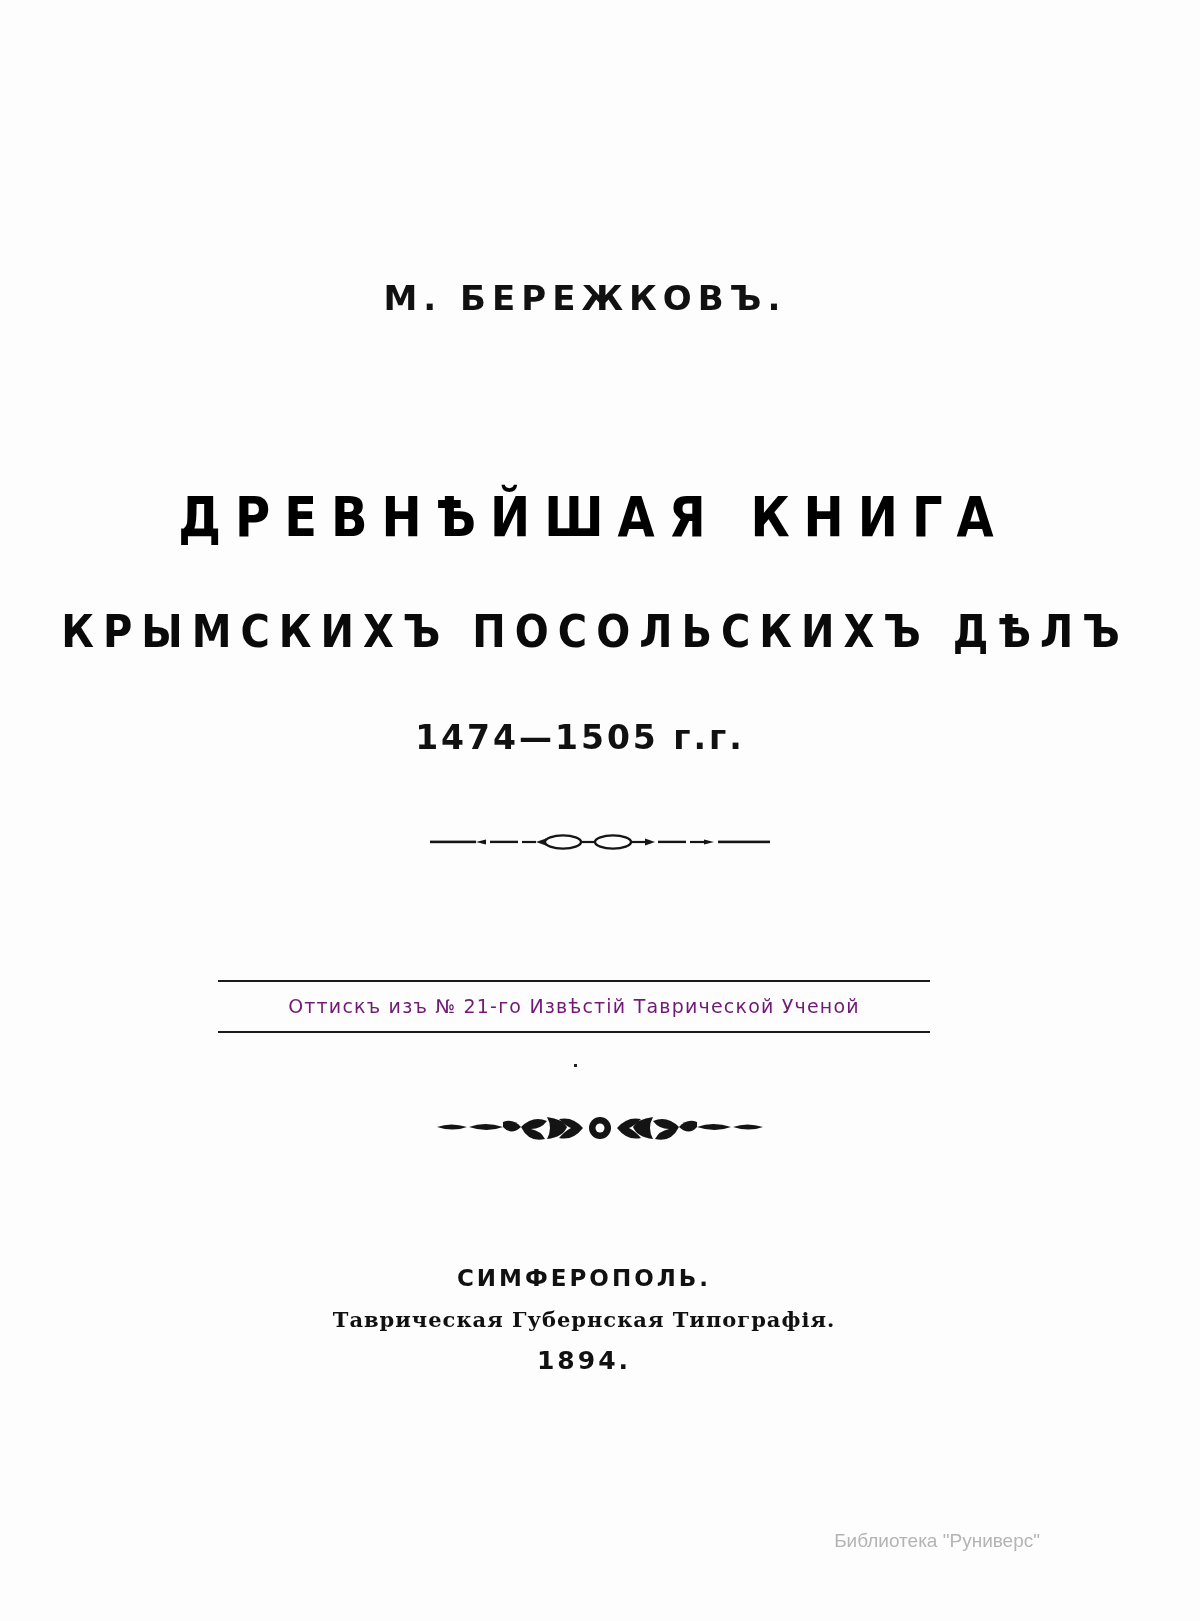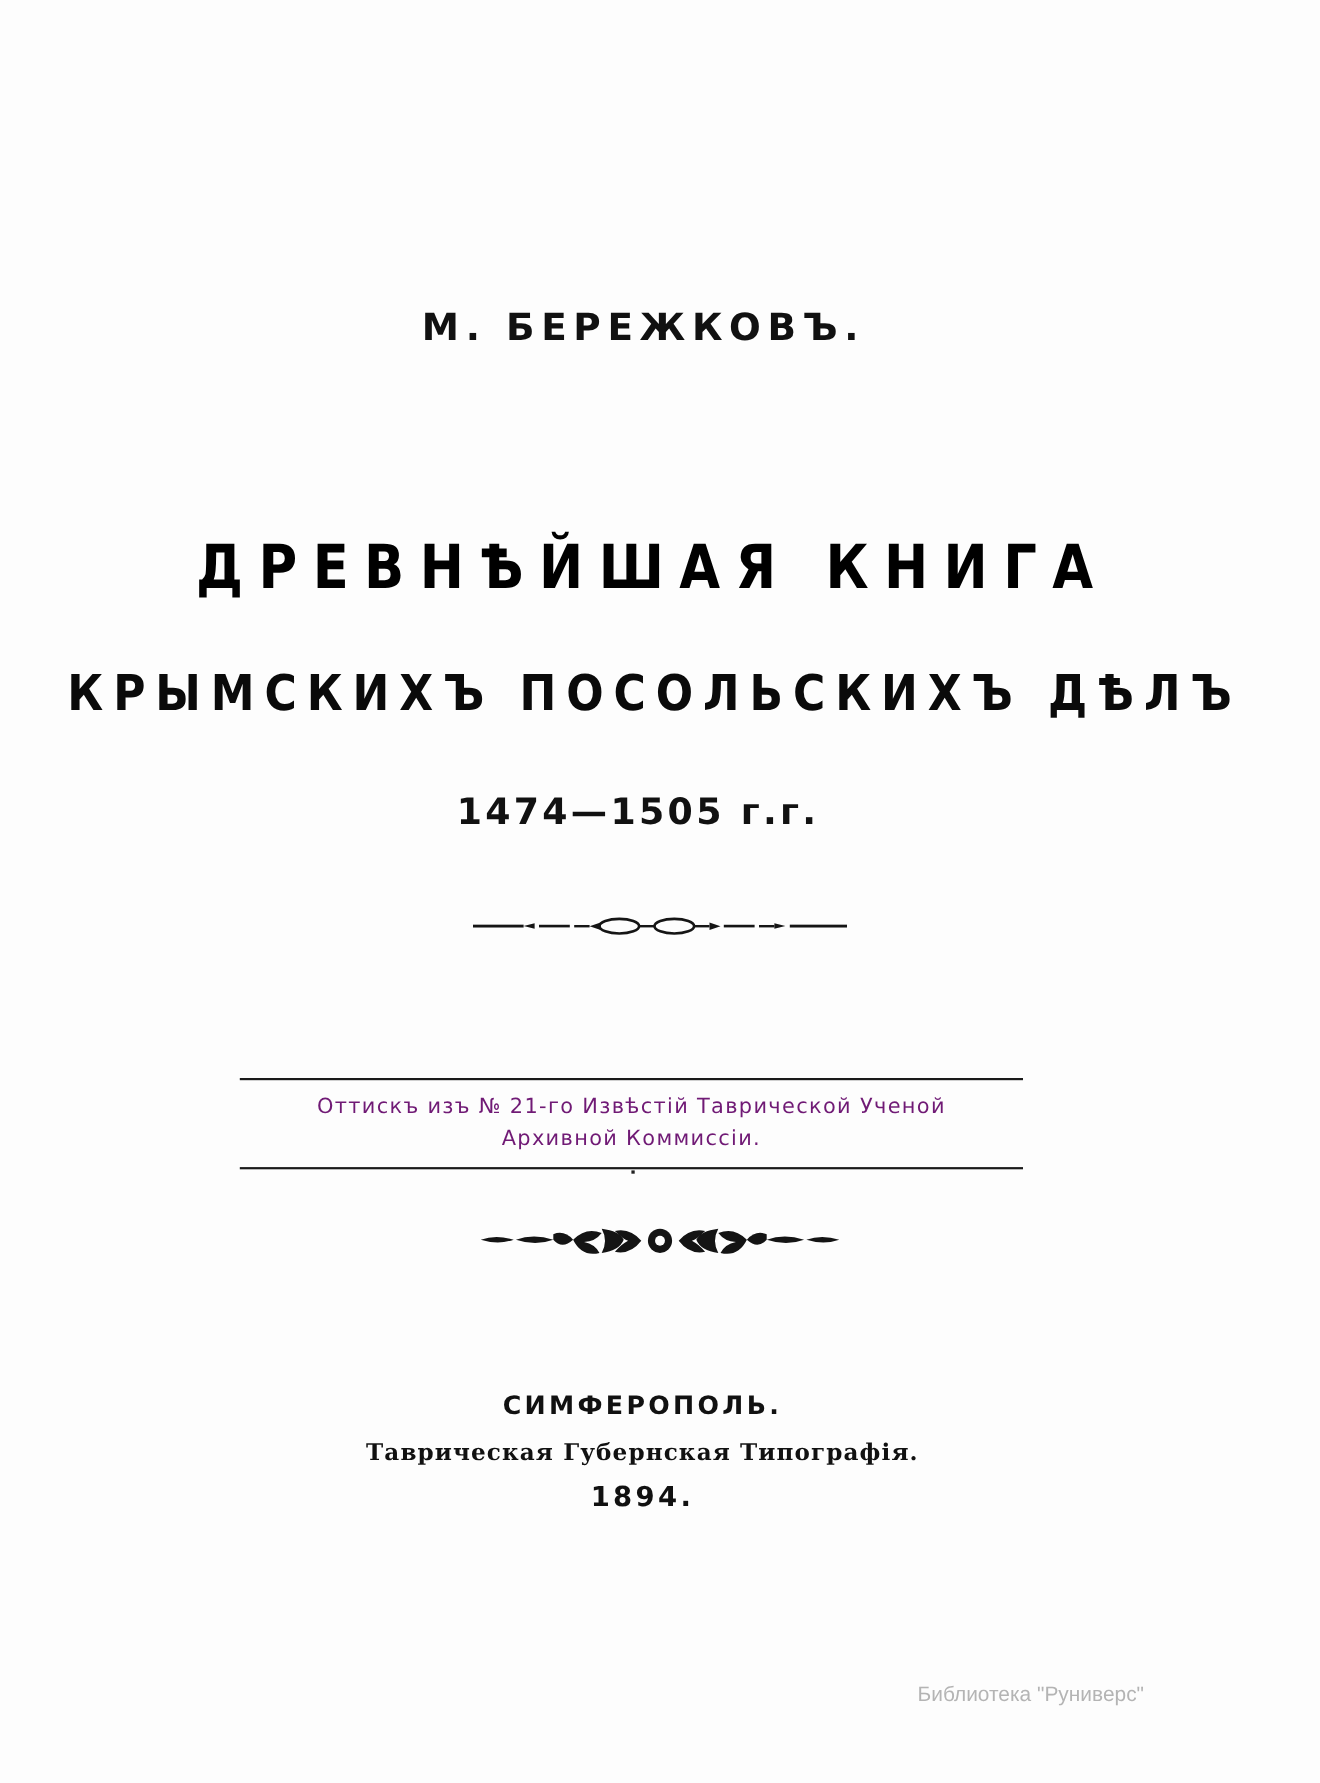--- a/index.html
+++ b/index.html
@@ -207,21 +207,20 @@
         <polygon points="274,11.4 284,13.9 274,16.4"></polygon>
         <rect x="288" y="12.6" width="52" height="2.6"></rect>
       </g>
     </svg>
   </div>
 
   <div class="note-block">
     <div class="note-rule"></div>
     <div class="note-text">
       <div>Оттискъ изъ № 21-го Извѣстій Таврической Ученой</div>
-      <div>Архивной Коммиссіи.</div>
     </div>
     <div class="note-rule bottom"></div>
     <div class="note-dot"></div>
   </div>
 
   <div class="ornament-2">
     <svg width="330" height="46" viewBox="0 0 330 46" xmlns="http://www.w3.org/2000/svg">
       <g fill="#141414" stroke="#141414">
         <path d="M2 22 q14 -5 30 0 q-14 5 -30 0 z" stroke-width="0"></path>
         <path d="M34 22 q16 -6 34 0 q-16 6 -34 0 z" stroke-width="0"></path>

